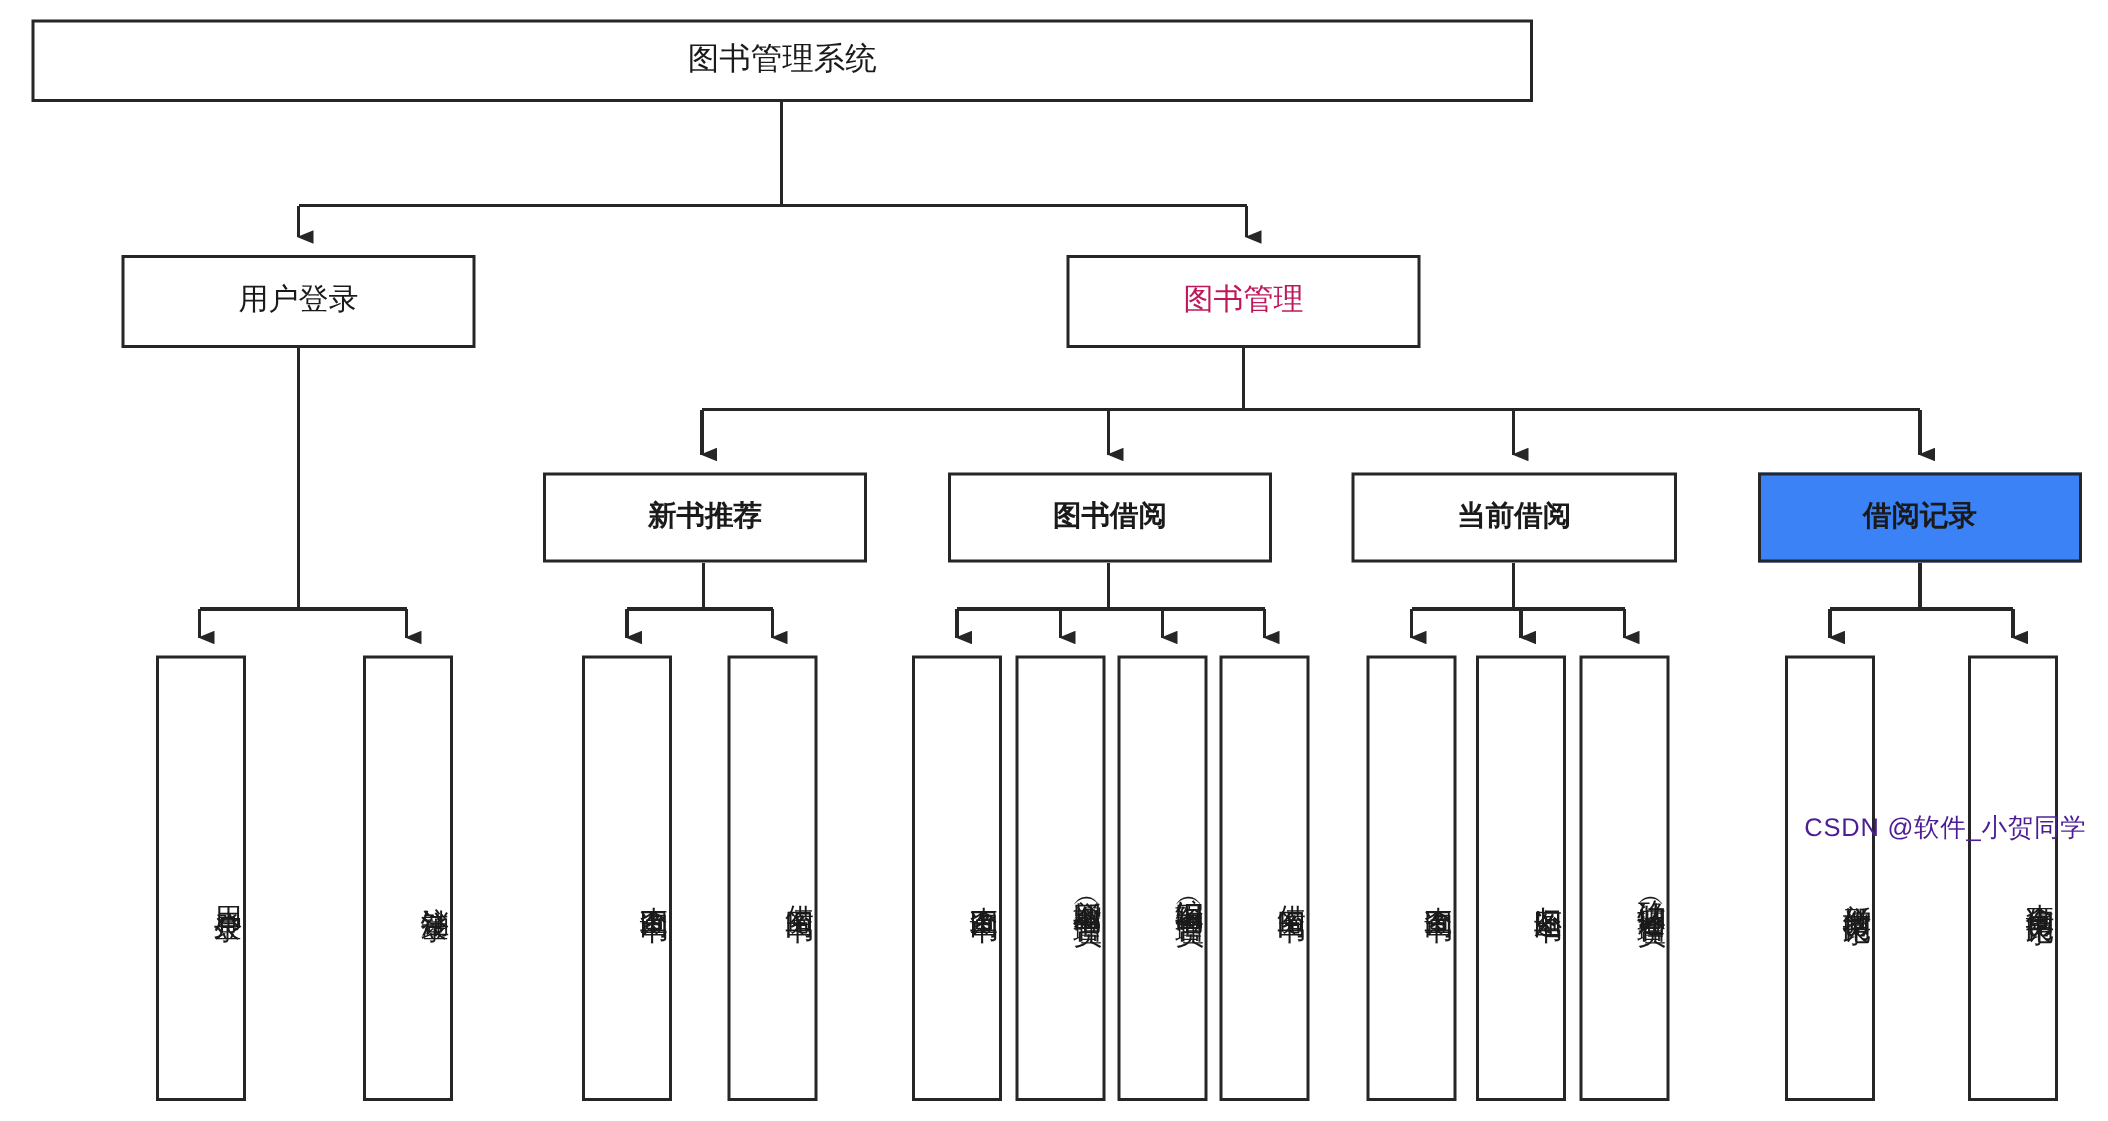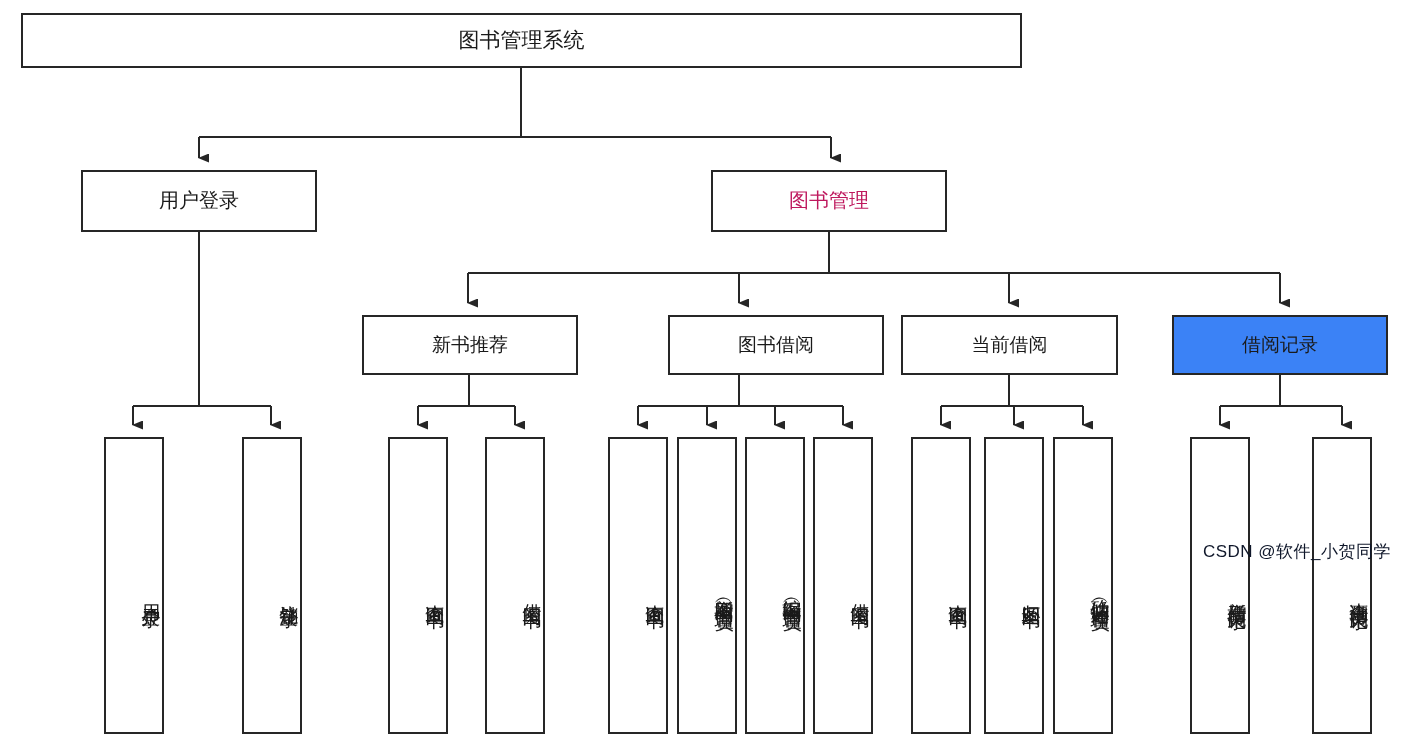--- a/index.html
+++ b/index.html
@@ -27,21 +27,21 @@
     border: 2px solid #262626;
     display: flex;
     align-items: center;
     justify-content: center;
     text-align: center;
     color: #1a1a1a;
     line-height: 1.18;
   }
   .node.level0 { font-size: 21px; }
   .node.level1 { font-size: 20px; }
-  .node.level2 { font-size: 19px; }
+  .node.level2 { font-size: 19px; font-weight: bold; }
   .node.leaf {
     font-size: 19px;
     writing-mode: vertical-rl;
     text-orientation: upright;
     letter-spacing: 2px;
     padding-top: 14px;
     align-items: flex-start;
     justify-content: center;
   }
   .node-label {
@@ -132,21 +132,21 @@
   <div class="node level1" style="left: 81px; top: 170px; width: 236px; height: 62px; border-color: rgb(38, 38, 38); background: rgb(255, 255, 255); color: rgb(26, 26, 26);">
     <span class="node-label">用户登录</span>
   </div>
   <div class="node level1" style="left: 711px; top: 170px; width: 236px; height: 62px; border-color: rgb(38, 38, 38); background: rgb(255, 255, 255); color: #be185d;">
     <span class="node-label">图书管理</span>
   </div>
 
   <div class="node level2" style="left: 362px; top: 315px; width: 216px; height: 60px; border-color: rgb(38, 38, 38); background: rgb(255, 255, 255); color: rgb(26, 26, 26);">
     <span class="node-label">新书推荐</span>
   </div>
-  <div class="node level2" style="left: 632px; top: 315px; width: 216px; height: 60px; border-color: rgb(38, 38, 38); background: rgb(255, 255, 255); color: rgb(26, 26, 26); margin-left: 36px;">
+  <div class="node level2" style="left: 632px; top: 315px; width: 216px; height: 60px; border-color: rgb(38, 38, 38); background: rgb(255, 255, 255); color: rgb(26, 26, 26);">
     <span class="node-label">图书借阅</span>
   </div>
   <div class="node level2" style="left: 901px; top: 315px; width: 217px; height: 60px; border-color: rgb(38, 38, 38); background: rgb(255, 255, 255); color: rgb(26, 26, 26);">
     <span class="node-label">当前借阅</span>
   </div>
   <div class="node level2" style="left: 1172px; top: 315px; width: 216px; height: 60px; border-color: rgb(38, 38, 38); background: #3b82f6; color: rgb(26, 26, 26);">
     <span class="node-label">借阅记录</span>
   </div>
 
   <div class="node leaf" style="left: 104px; top: 437px; width: 60px; height: 297px; border-color: rgb(38, 38, 38); background: rgb(255, 255, 255); color: rgb(26, 26, 26);">
@@ -182,14 +182,14 @@
   <div class="node leaf" style="left: 1053px; top: 437px; width: 60px; height: 297px; border-color: rgb(38, 38, 38); background: rgb(255, 255, 255); color: rgb(26, 26, 26);">
     <span class="node-label">确认归还（管理员）</span>
   </div>
   <div class="node leaf" style="left: 1190px; top: 437px; width: 60px; height: 297px; border-color: rgb(38, 38, 38); background: rgb(255, 255, 255); color: rgb(26, 26, 26);">
     <span class="node-label">新增借阅记录</span>
   </div>
   <div class="node leaf" style="left: 1312px; top: 437px; width: 60px; height: 297px; border-color: rgb(38, 38, 38); background: rgb(255, 255, 255); color: rgb(26, 26, 26);">
     <span class="node-label">查询借阅记录</span>
   </div>
 
-  <div id="watermark" style="color: #0f172a;">CSDN @软件_小贺同学</div>
+  <div id="watermark" style="color: #4c1d95;">CSDN @软件_小贺同学</div>
 </div>
 
 </body></html>

